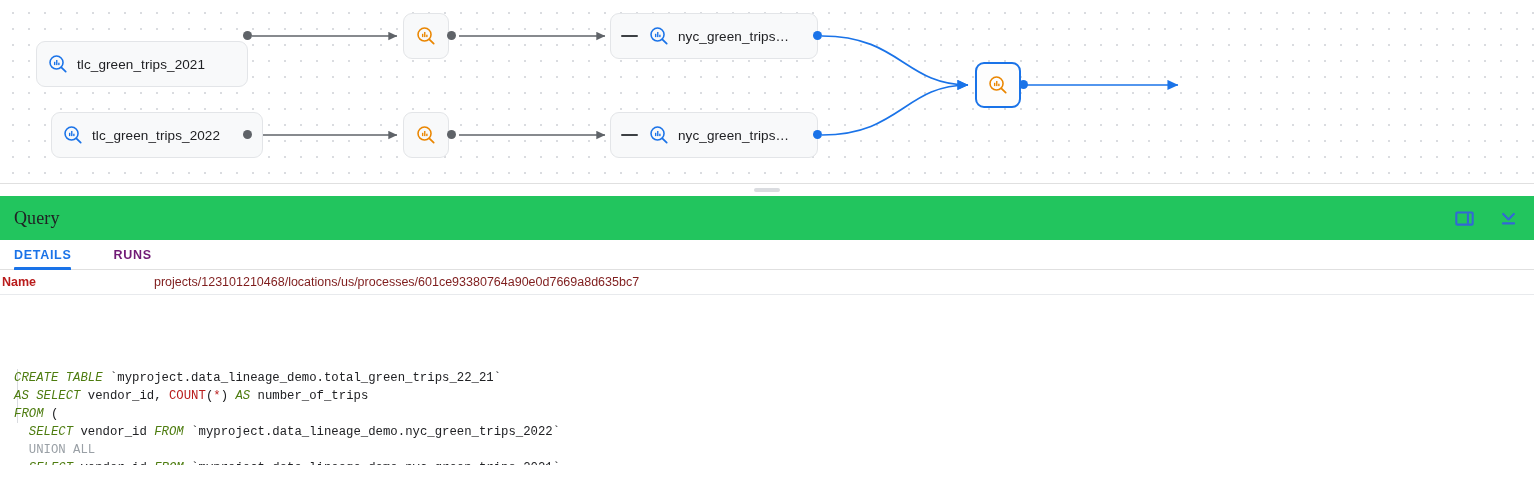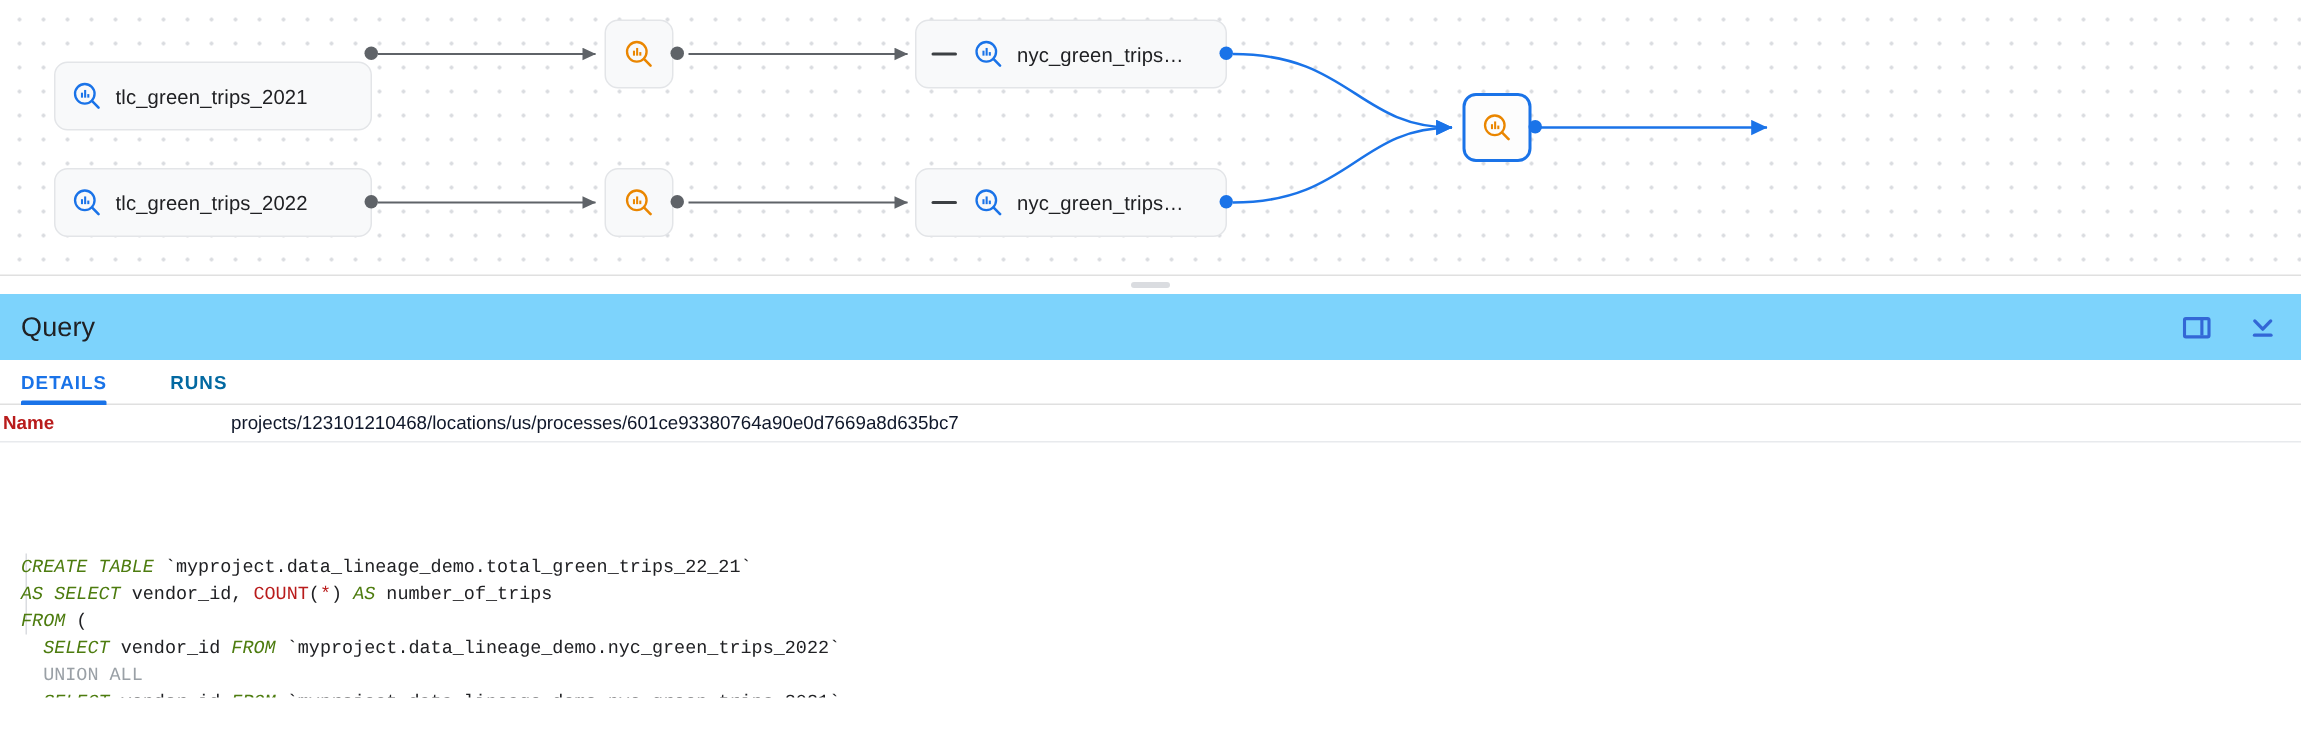--- a/index.html
+++ b/index.html
@@ -114,21 +114,22 @@
   }
 
   
   .panel-header {
     display: flex;
     align-items: center;
     justify-content: space-between;
     height: 44px;
     padding: 0 14px 0 14px;
     box-sizing: border-box;
-    background: #7dd3fc;
+    background: #22c55e;
+    font-family: Liberation Serif, serif;
   }
   .panel-title {
     font-size: 18px;
     color: #202124;
     letter-spacing: .1px;
   }
   .header-actions {
     display: flex;
     align-items: center;
     gap: 20px;
@@ -148,21 +149,21 @@
     height: 30px;
     border-bottom: 1px solid #e0e0e0;
     padding: 0 14px;
     box-sizing: border-box;
     gap: 0;
   }
   .tab {
     font-size: 12.5px;
     font-weight: bold;
     letter-spacing: .7px;
-    color: #0369a1;
+    color: #701a75;
     padding: 0 16px 7px 16px;
     cursor: pointer;
     position: relative;
   }
   .tab:first-child { padding-left: 0; padding-right: 26px; margin-top: 20px; }
   .tab.active { color: #1a73e8; }
   .tab.active::after {
     content: "";
     position: absolute;
     left: 0;
@@ -189,21 +190,21 @@
     white-space: nowrap;
     overflow: hidden;
   }
   td.dt-key {
     width: 150px;
     font-weight: bold;
     color: #b91c1c;
     padding-left: 2px;
   }
   td.dt-val {
-    color: #0f172a;
+    color: #7f1d1d;
     padding-left: 2px;
     margin-left: 46px;
   }
 
   
   .sql-block {
     margin-top: 14px;
     padding: 6px 0 0 14px;
     font-family: "Liberation Mono", "DejaVu Sans Mono", monospace;
     font-size: 12.3px;
@@ -264,21 +265,21 @@
       <circle cx="10.4" cy="10.4" r="7.1" fill="none" stroke="#1a73e8" stroke-width="1.7"></circle>
       <rect x="7.6" y="9.6" width="1.5" height="3.6" fill="#1a73e8"></rect>
       <rect x="9.9" y="7.6" width="1.5" height="5.6" fill="#1a73e8"></rect>
       <rect x="12.2" y="10.6" width="1.5" height="2.6" fill="#1a73e8"></rect>
       <line x1="15.6" y1="15.6" x2="20.4" y2="20.4" stroke="#1a73e8" stroke-width="1.9" stroke-linecap="round"></line>
     </svg>
     <span class="node-label">tlc_green_trips_2021</span>
   </div>
   <span class="port" style="left:243px; top:31px;"></span>
 
-  <div class="node-table" style="left:36px; top:112px; width:212px;">
+  <div class="node-table" style="left:51px; top:112px; width:212px;">
     <svg class="icon-gbq" viewBox="0 0 24 24">
       <circle cx="10.4" cy="10.4" r="7.1" fill="none" stroke="#1a73e8" stroke-width="1.7"></circle>
       <rect x="7.6" y="9.6" width="1.5" height="3.6" fill="#1a73e8"></rect>
       <rect x="9.9" y="7.6" width="1.5" height="5.6" fill="#1a73e8"></rect>
       <rect x="12.2" y="10.6" width="1.5" height="2.6" fill="#1a73e8"></rect>
       <line x1="15.6" y1="15.6" x2="20.4" y2="20.4" stroke="#1a73e8" stroke-width="1.9" stroke-linecap="round"></line>
     </svg>
     <span class="node-label">tlc_green_trips_2022</span>
   </div>
   <span class="port" style="left:243px; top:130px;"></span>

